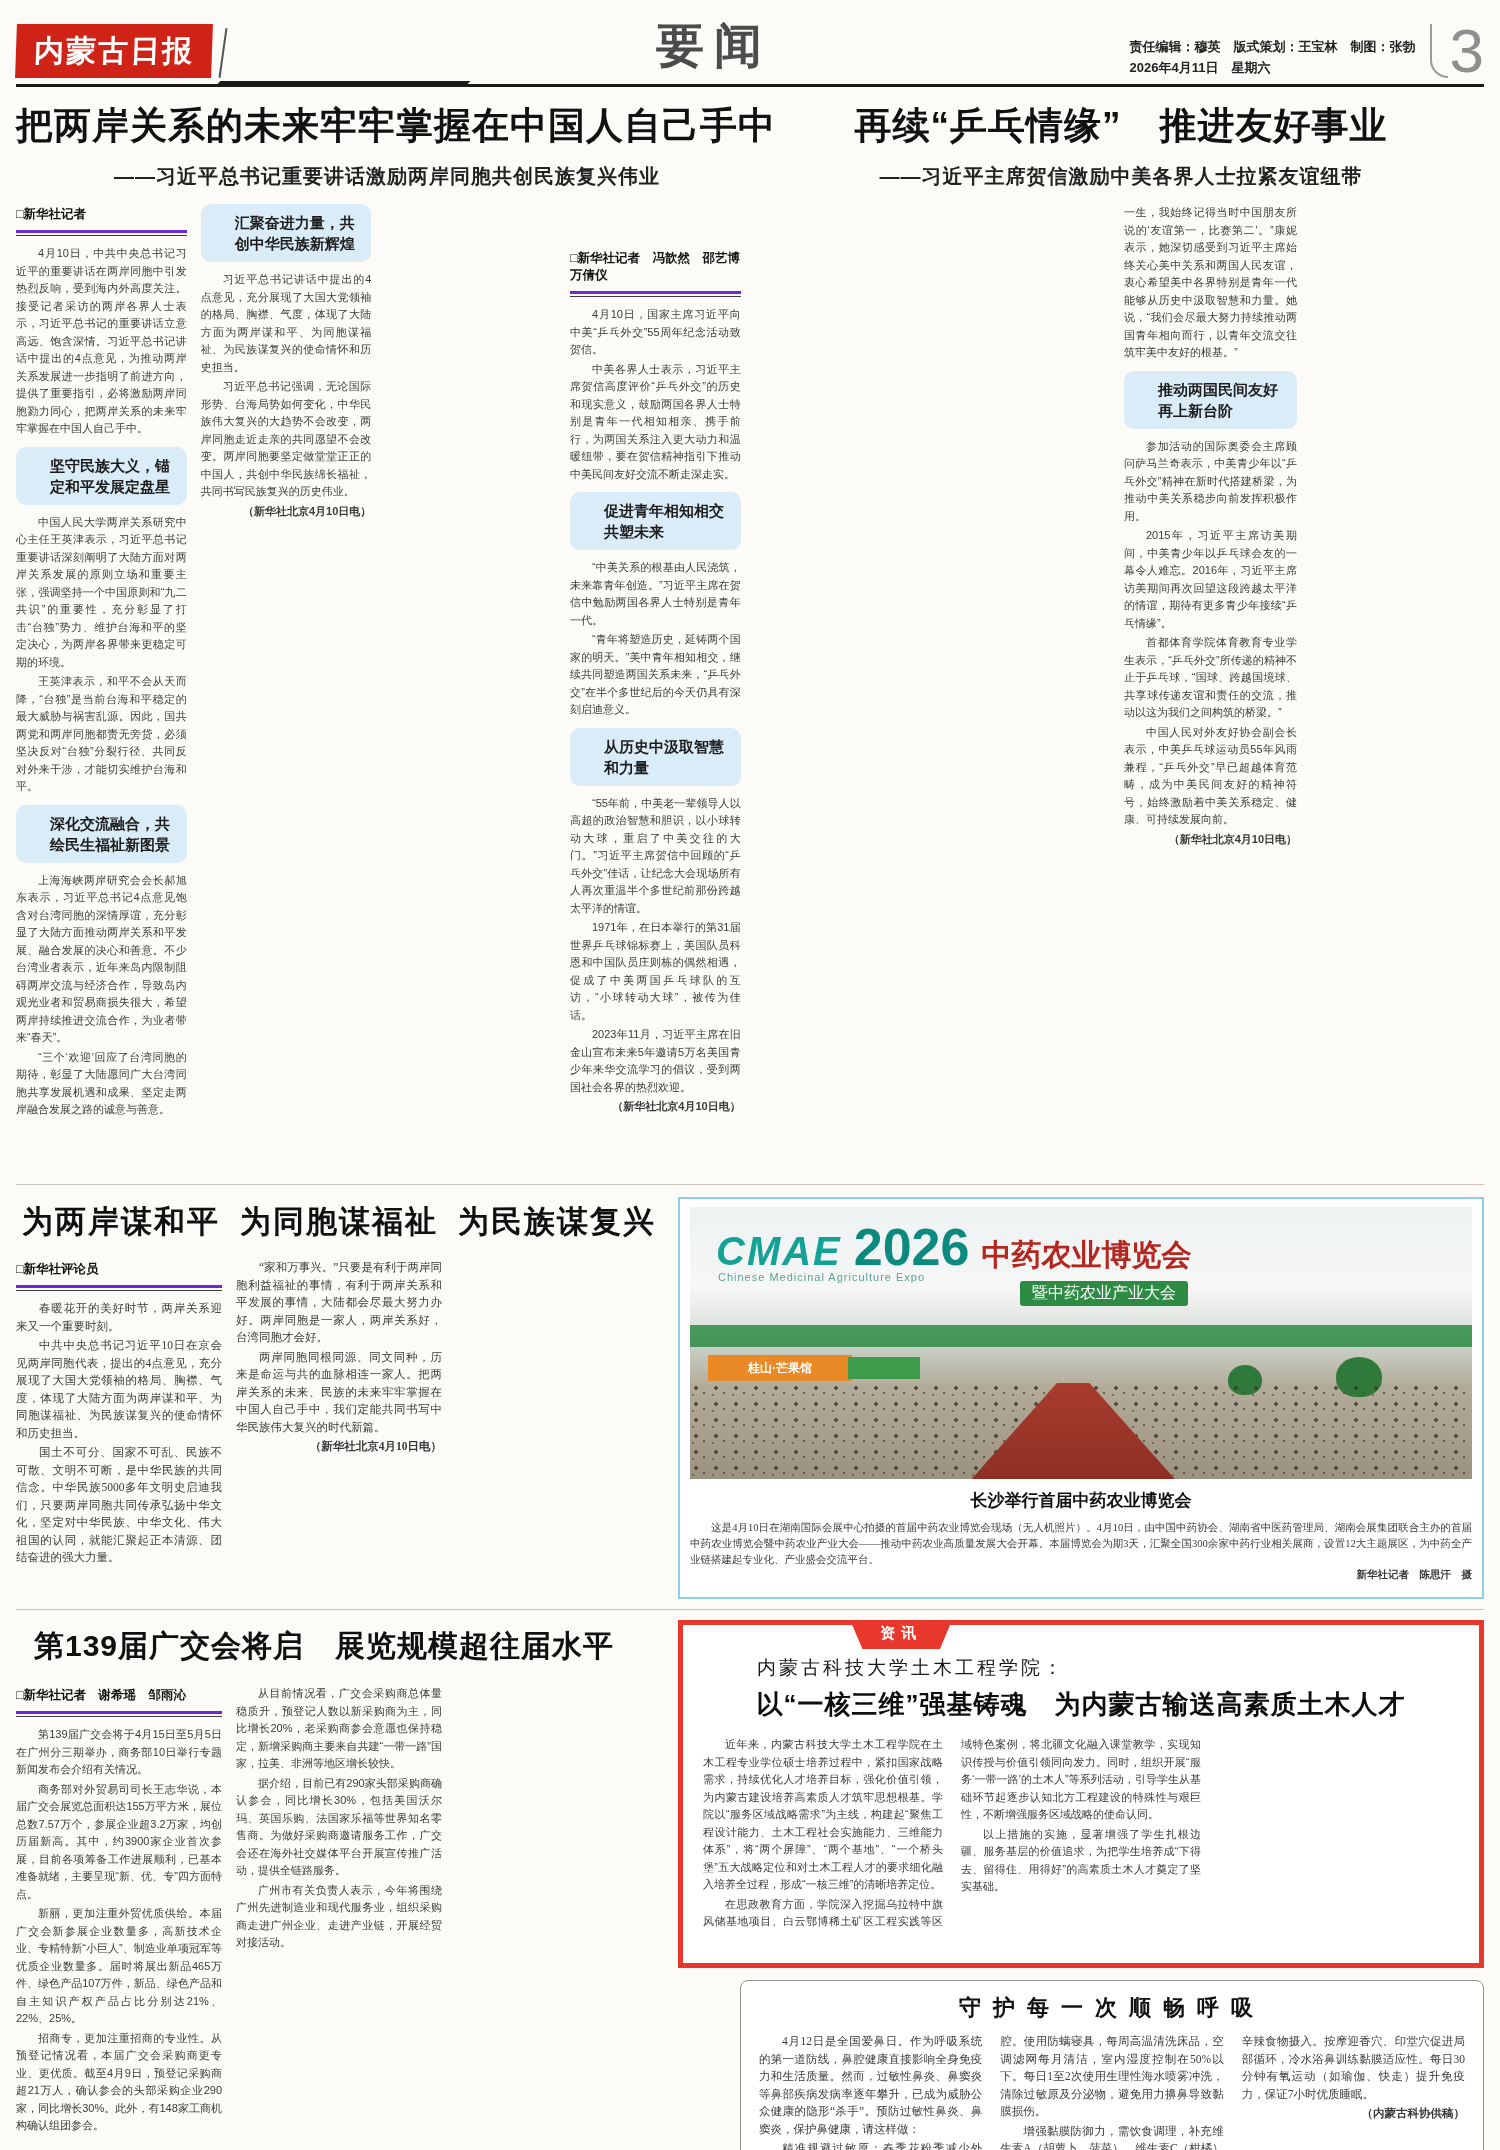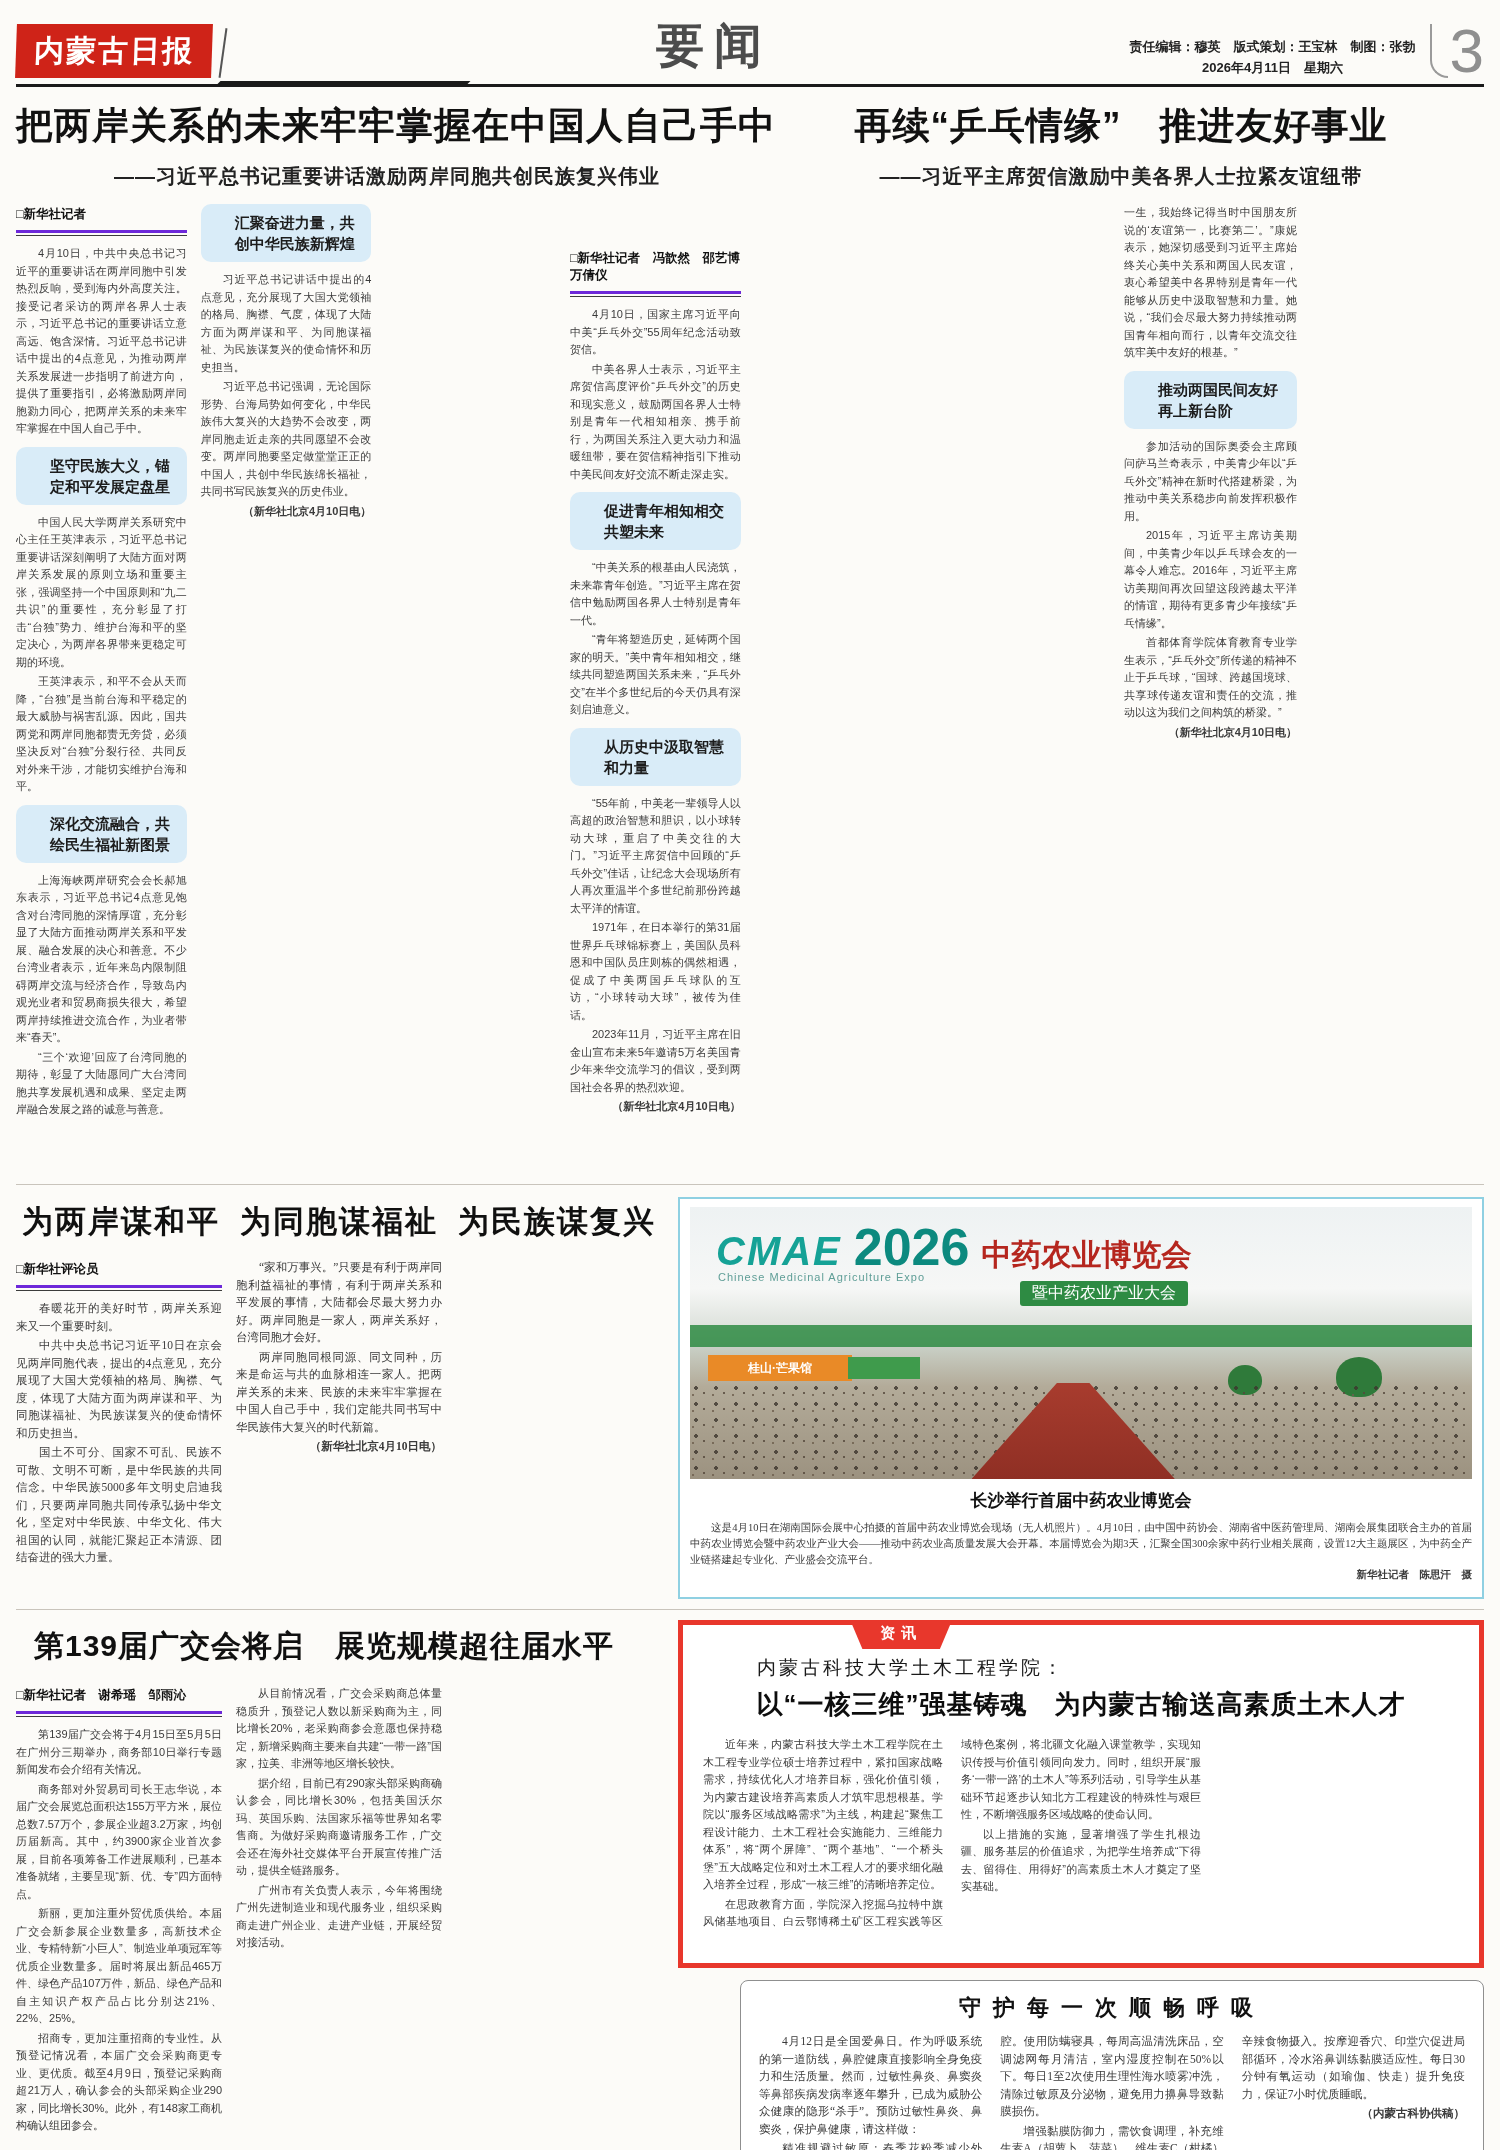--- a/index.html
+++ b/index.html
@@ -6,21 +6,21 @@
   html,body { width:1500px; height:2150px; overflow:hidden; background:#faf9f6; }
   body { font-family:"Liberation Sans", sans-serif; color:#2b2b2b; }
   .page { width:1500px; height:2150px; padding:14px 16px 0 16px; position:relative; background:#fcfbf8; }
 
   
   .masthead { display:flex; align-items:flex-end; height:64px; position:relative; }
   .logo { background:#cf2318; color:#fff; width:196px; height:54px; display:flex; align-items:center; justify-content:center;
           font-family:"Liberation Serif", serif; font-weight:bold; font-size:30px; letter-spacing:2px; transform:skewX(-2deg); }
   .logo-sep { width:2px; height:50px; background:#555; margin-left:10px; transform:rotate(8deg); }
   .section-title { position:absolute; left:640px; bottom:0; font-size:48px; font-weight:bold; color:#4c4c4c; letter-spacing:10px; }
-  .mast-right { margin-left:auto; text-align:center; font-size:13px; font-weight:bold; color:#222; line-height:21px; padding-right:14px; }
+  .mast-right { margin-left:auto; text-align:left; font-size:13px; font-weight:bold; color:#222; line-height:21px; padding-right:14px; }
   .pageno-wrap { display:flex; align-items:flex-end; }
   .pageno-curve { width:18px; height:54px; border-left:2px solid #9a9a9a; border-bottom:2px solid #9a9a9a; border-radius:0 0 0 26px; }
   .pageno { font-size:62px; line-height:54px; color:#8f8f8f; font-weight:normal; padding-left:2px; }
   .mast-rule { height:3px; background:#1a1a1a; margin-top:6px; position:relative; }
   .mast-rule .notch { position:absolute; left:205px; top:-7px; width:250px; height:7px; background:#fcfbf8; border-bottom:3px solid #1a1a1a; transform:skewX(-45deg); }
 
   
   .headlines-row { display:flex; margin-top:14px; }
   .hl-block { text-align:center; }
   .hl-1 { width:742px; }
@@ -166,20 +166,21 @@
         <div class="blk-p">1971年，在日本举行的第31届世界乒乓球锦标赛上，美国队员科恩和中国队员庄则栋的偶然相遇，促成了中美两国乒乓球队的互访，“小球转动大球”，被传为佳话。</div>
         <div class="blk-p">2023年11月，习近平主席在旧金山宣布未来5年邀请5万名美国青少年来华交流学习的倡议，受到两国社会各界的热烈欢迎。</div>
         <div class="blk-end">（新华社北京4月10日电）</div>
       </section>
     <aside id="art2-col4" class="art-body cols2">
         <div class="blk-p0">一生，我始终记得当时中国朋友所说的‘友谊第一，比赛第二’。”康妮表示，她深切感受到习近平主席始终关心美中关系和两国人民友谊，衷心希望美中各界特别是青年一代能够从历史中汲取智慧和力量。她说，“我们会尽最大努力持续推动两国青年相向而行，以青年交流交往筑牢美中友好的根基。”</div>
         <div class="blk-sub">推动两国民间友好再上新台阶</div>
         <div class="blk-p">参加活动的国际奥委会主席顾问萨马兰奇表示，中美青少年以“乒乓外交”精神在新时代搭建桥梁，为推动中美关系稳步向前发挥积极作用。</div>
         <div class="blk-p">2015年，习近平主席访美期间，中美青少年以乒乓球会友的一幕令人难忘。2016年，习近平主席访美期间再次回望这段跨越太平洋的情谊，期待有更多青少年接续“乒乓情缘”。</div>
         <div class="blk-p">首都体育学院体育教育专业学生表示，“乒乓外交”所传递的精神不止于乒乓球，“国球、跨越国境球、共享球传递友谊和责任的交流，推动以这为我们之间构筑的桥梁。”</div>
+        <div class="blk-p">中国人民对外友好协会副会长表示，中美乒乓球运动员55年风雨兼程，“乒乓外交”早已超越体育范畴，成为中美民间友好的精神符号，始终激励着中美关系稳定、健康、可持续发展向前。</div>
         <div class="blk-end">（新华社北京4月10日电）</div>
       </aside>
   </div>
 
   <div class="rule-light"></div>
 
   <div class="band-mid">
     <section class="trio">
       <div class="trio-heads">
         <div>为两岸谋和平</div>

